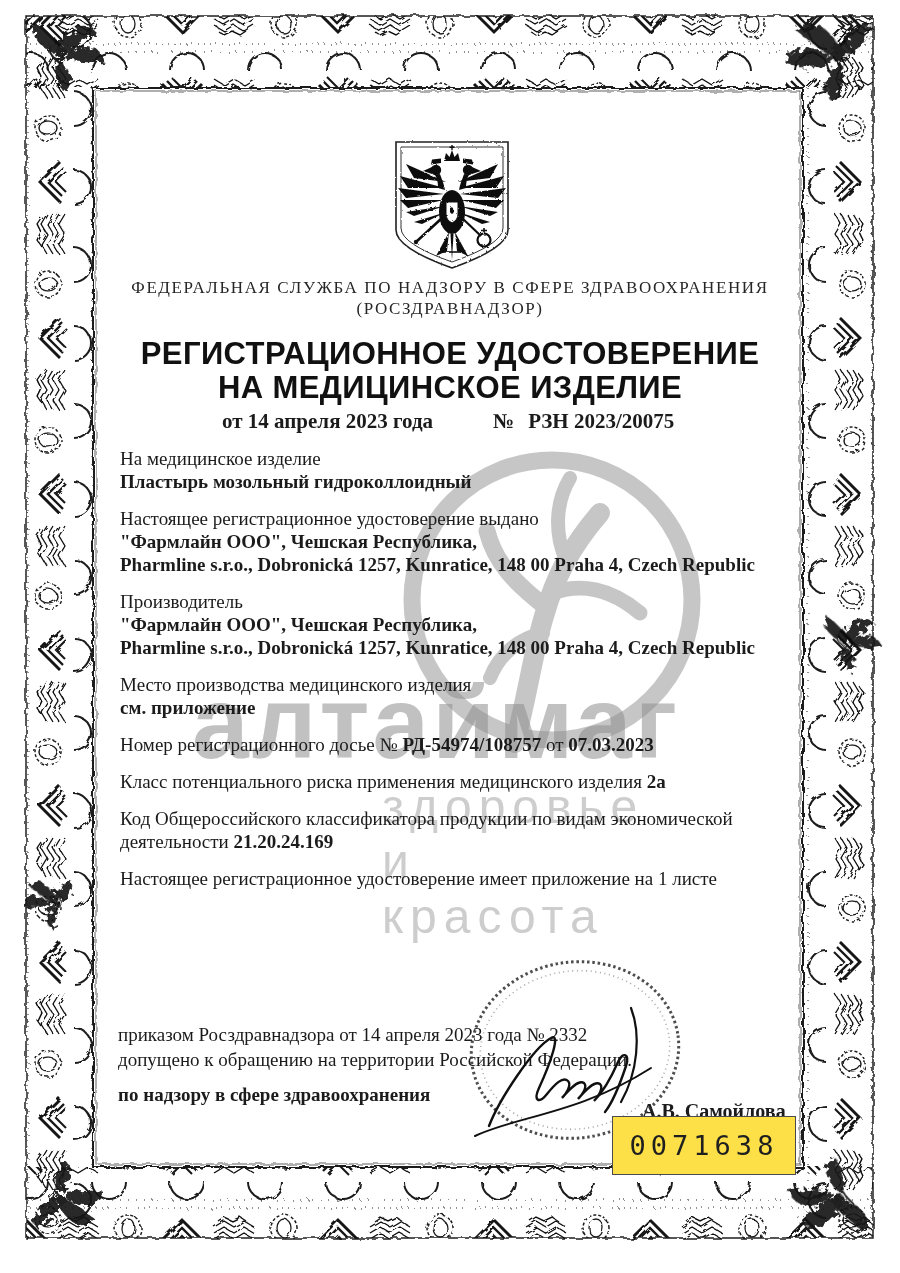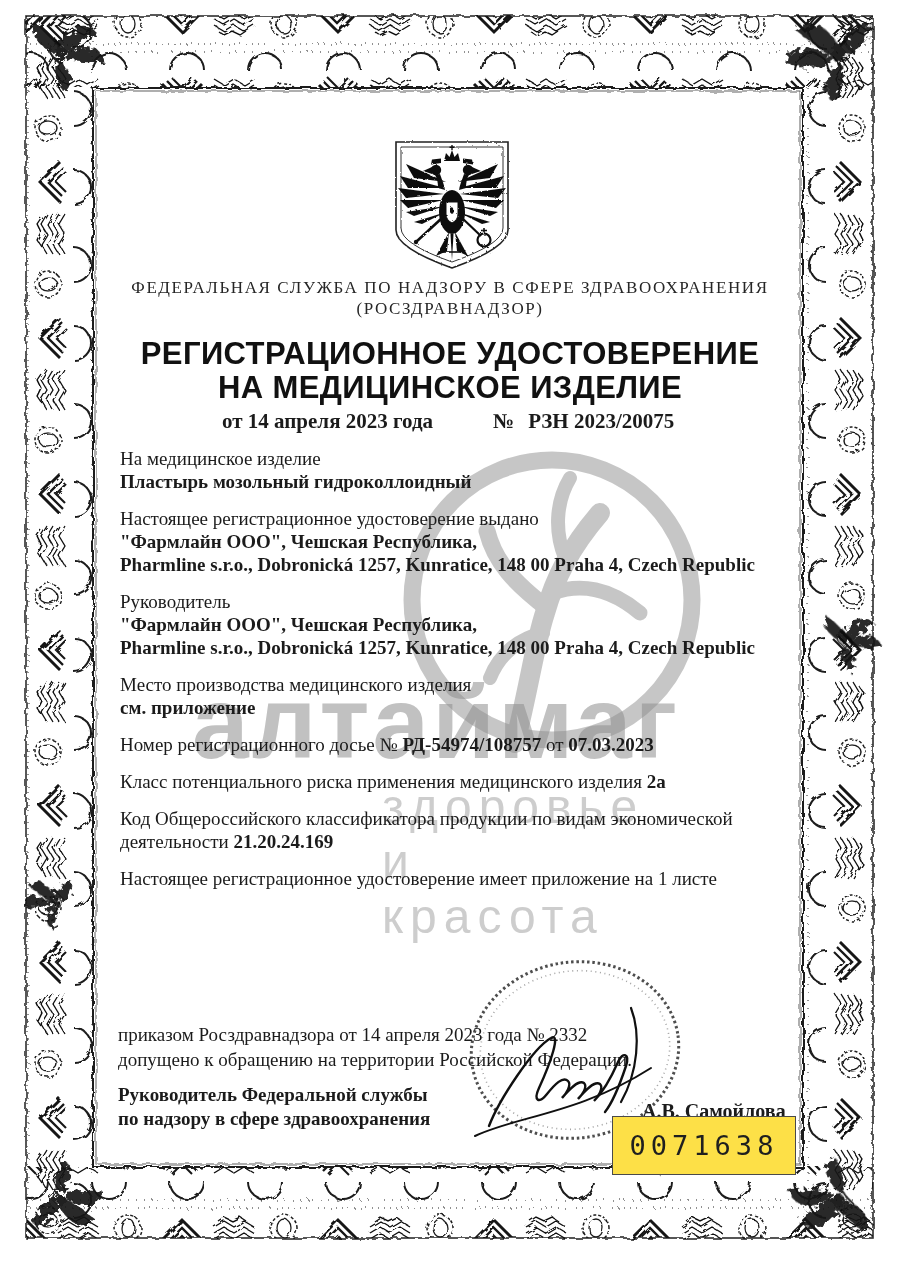--- a/index.html
+++ b/index.html
@@ -233,21 +233,21 @@
       <p class="b">Пластырь мозольный гидроколлоидный</p>
     </div>
 
     <div class="blk">
       <p>Настоящее регистрационное удостоверение выдано</p>
       <p class="b">"Фармлайн ООО", Чешская Республика,</p>
       <p class="b">Pharmline s.r.o., Dobronická 1257, Kunratice, 148 00 Praha 4, Czech Republic</p>
     </div>
 
     <div class="blk">
-      <p>Руководитель</p>
+      <p>Производитель</p>
       <p class="b">"Фармлайн ООО", Чешская Республика,</p>
       <p class="b">Pharmline s.r.o., Dobronická 1257, Kunratice, 148 00 Praha 4, Czech Republic</p>
     </div>
 
     <div class="blk">
       <p>Место производства медицинского изделия</p>
       <p class="b">см. приложение</p>
     </div>
 
     <div class="blk">
@@ -275,21 +275,20 @@
 
     <div class="blk">
       <p>Настоящее регистрационное удостоверение имеет приложение на 1 листе</p>
     </div>
   </div>
 
   <div id="footer-text" class="abs content">
     <div>приказом Росздравнадзора от 14 апреля 2023 года № 2332</div>
     <div>допущено к обращению на территории Российской Федерации.</div>
     <div class="official">
-      <div>Руководитель Федеральной службы</div>
       <div>по надзору в сфере здравоохранения</div>
     </div>
   </div>
 
   <div id="signer" class="abs content">А.В. Самойлова</div>
 
   <svg id="stamp-block" class="abs" style="left:455px;top:950px;" width="240" height="210" viewBox="0 0 240 210">
     <g transform="rotate(-8 120 100)" opacity=".85">
       <ellipse cx="120" cy="100" rx="104" ry="88" fill="none" stroke="#2f2f2f" stroke-width="3" stroke-dasharray="2.5 2.8"></ellipse>
       <ellipse cx="120" cy="100" rx="95" ry="79" fill="none" stroke="#3a3a3a" stroke-width="1.6" stroke-dasharray="1 3.6" opacity=".55"></ellipse>

